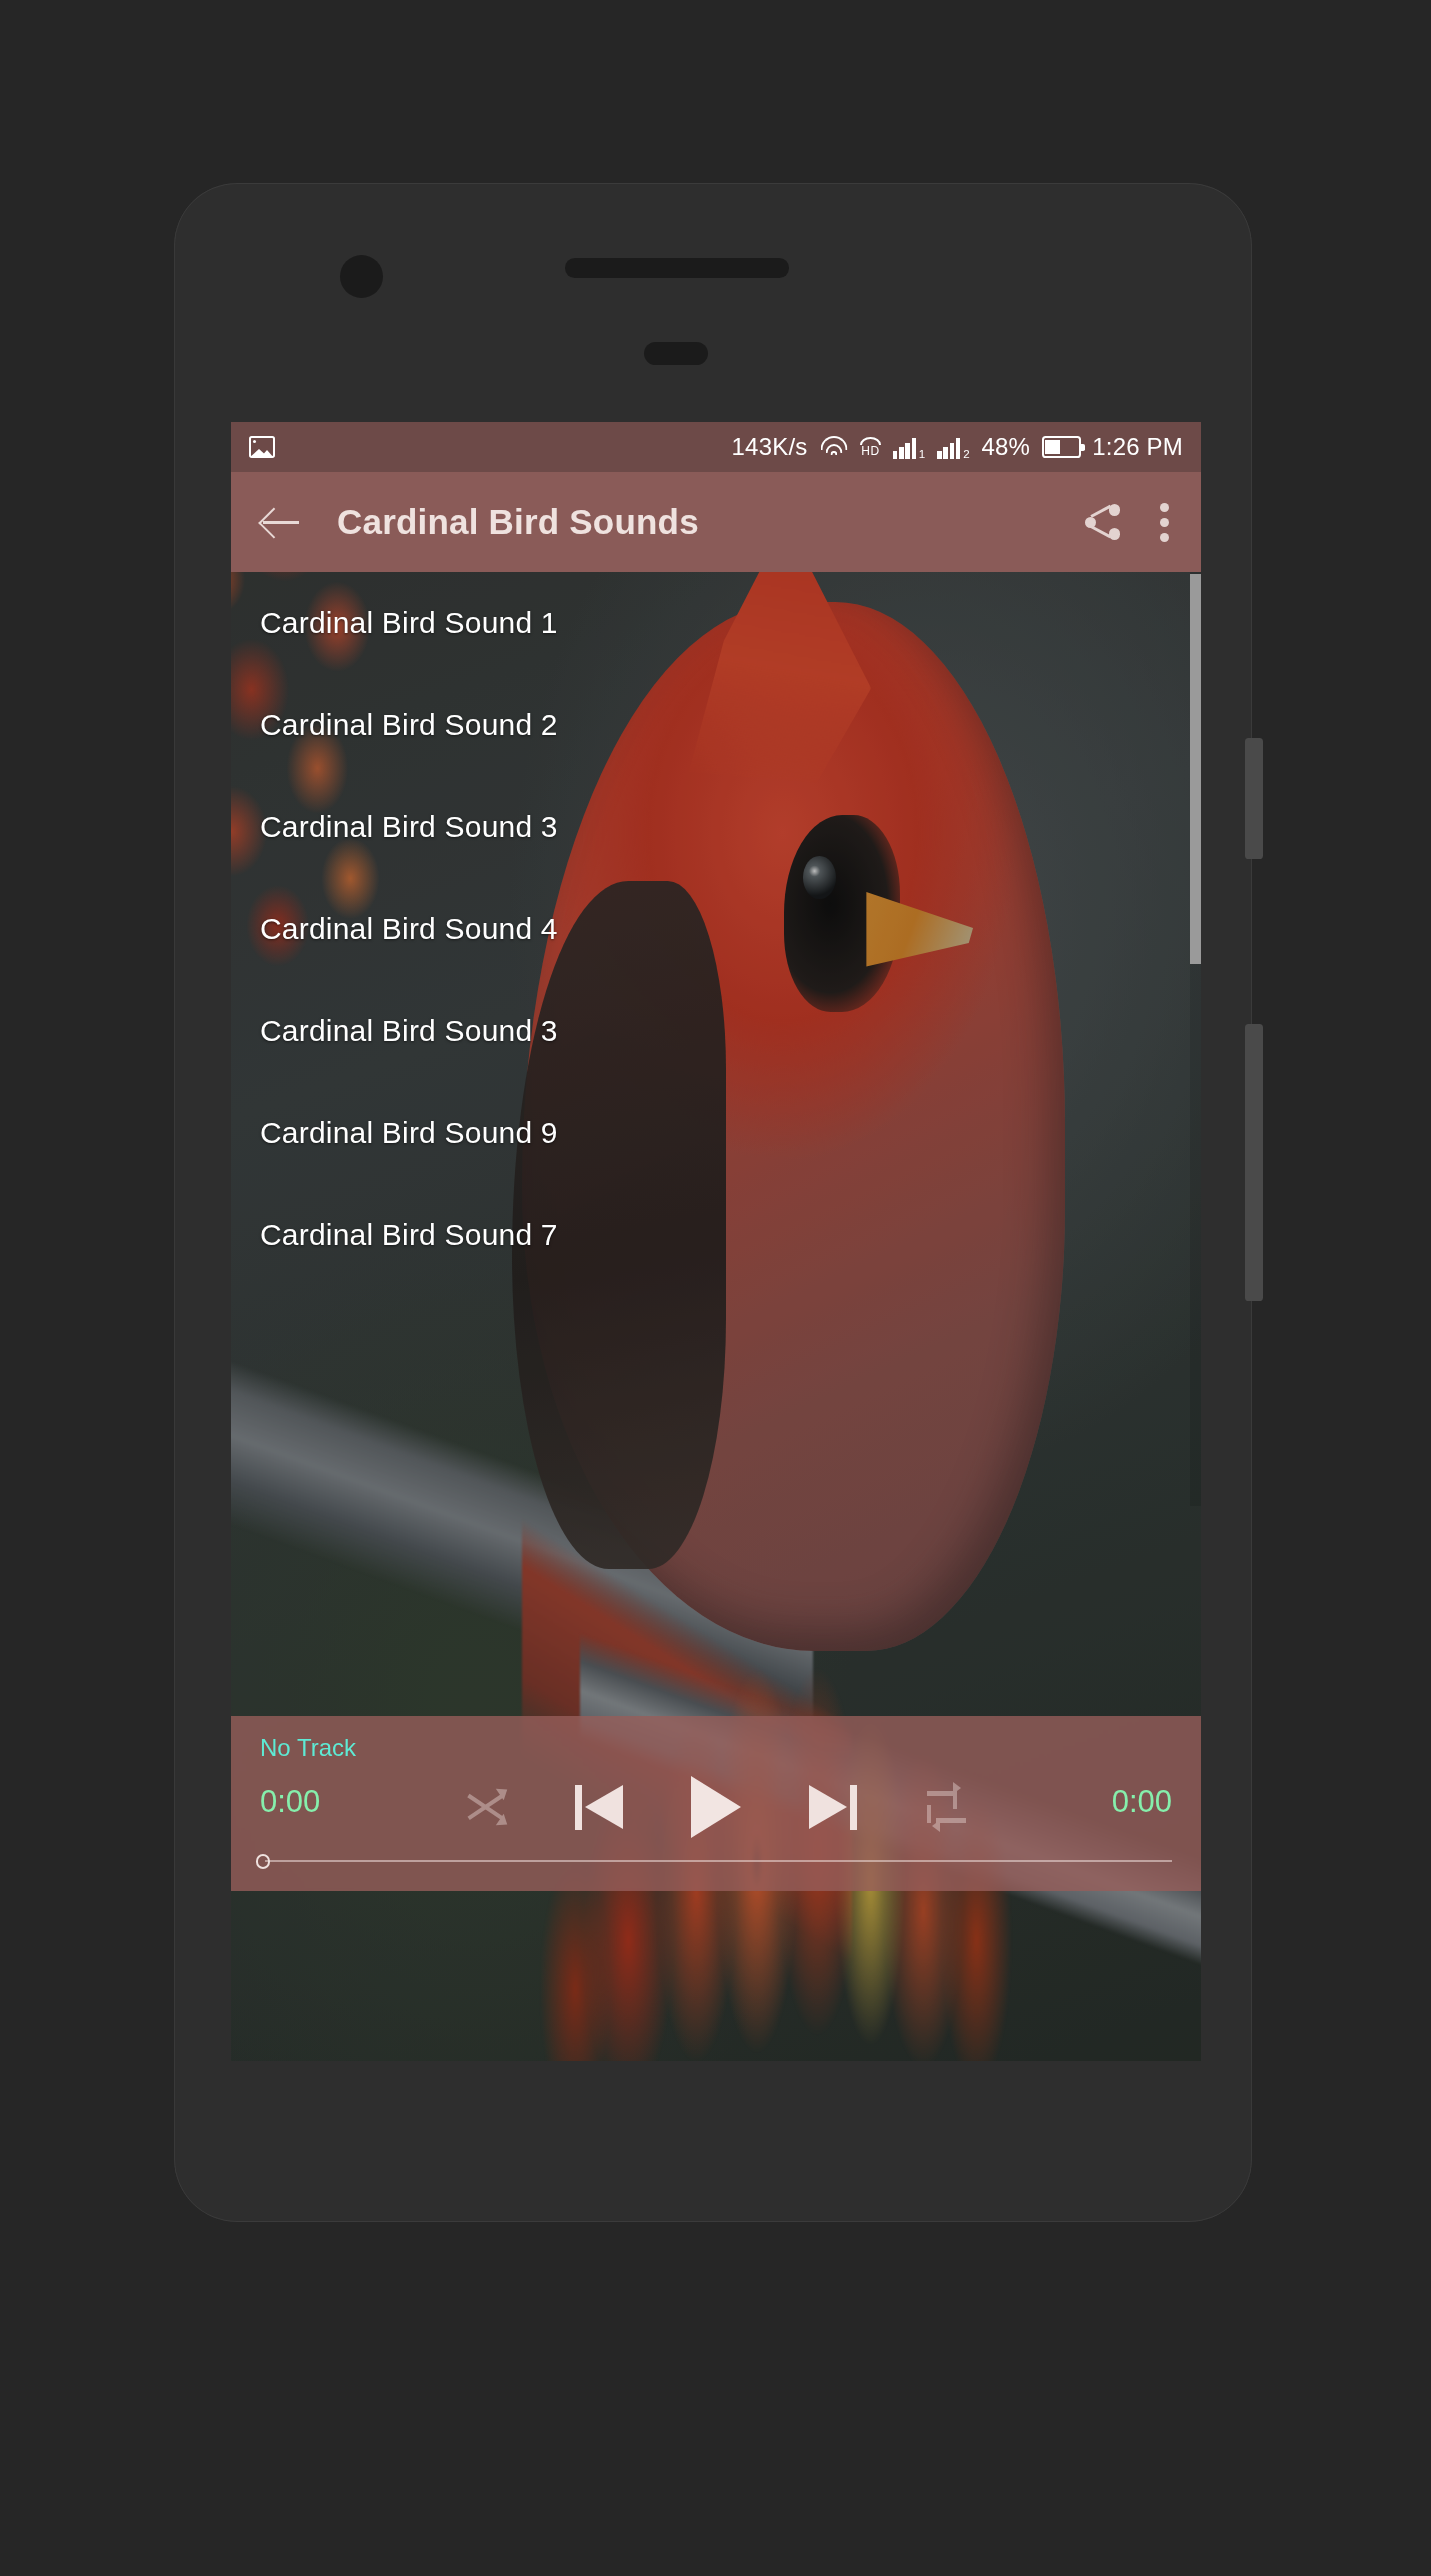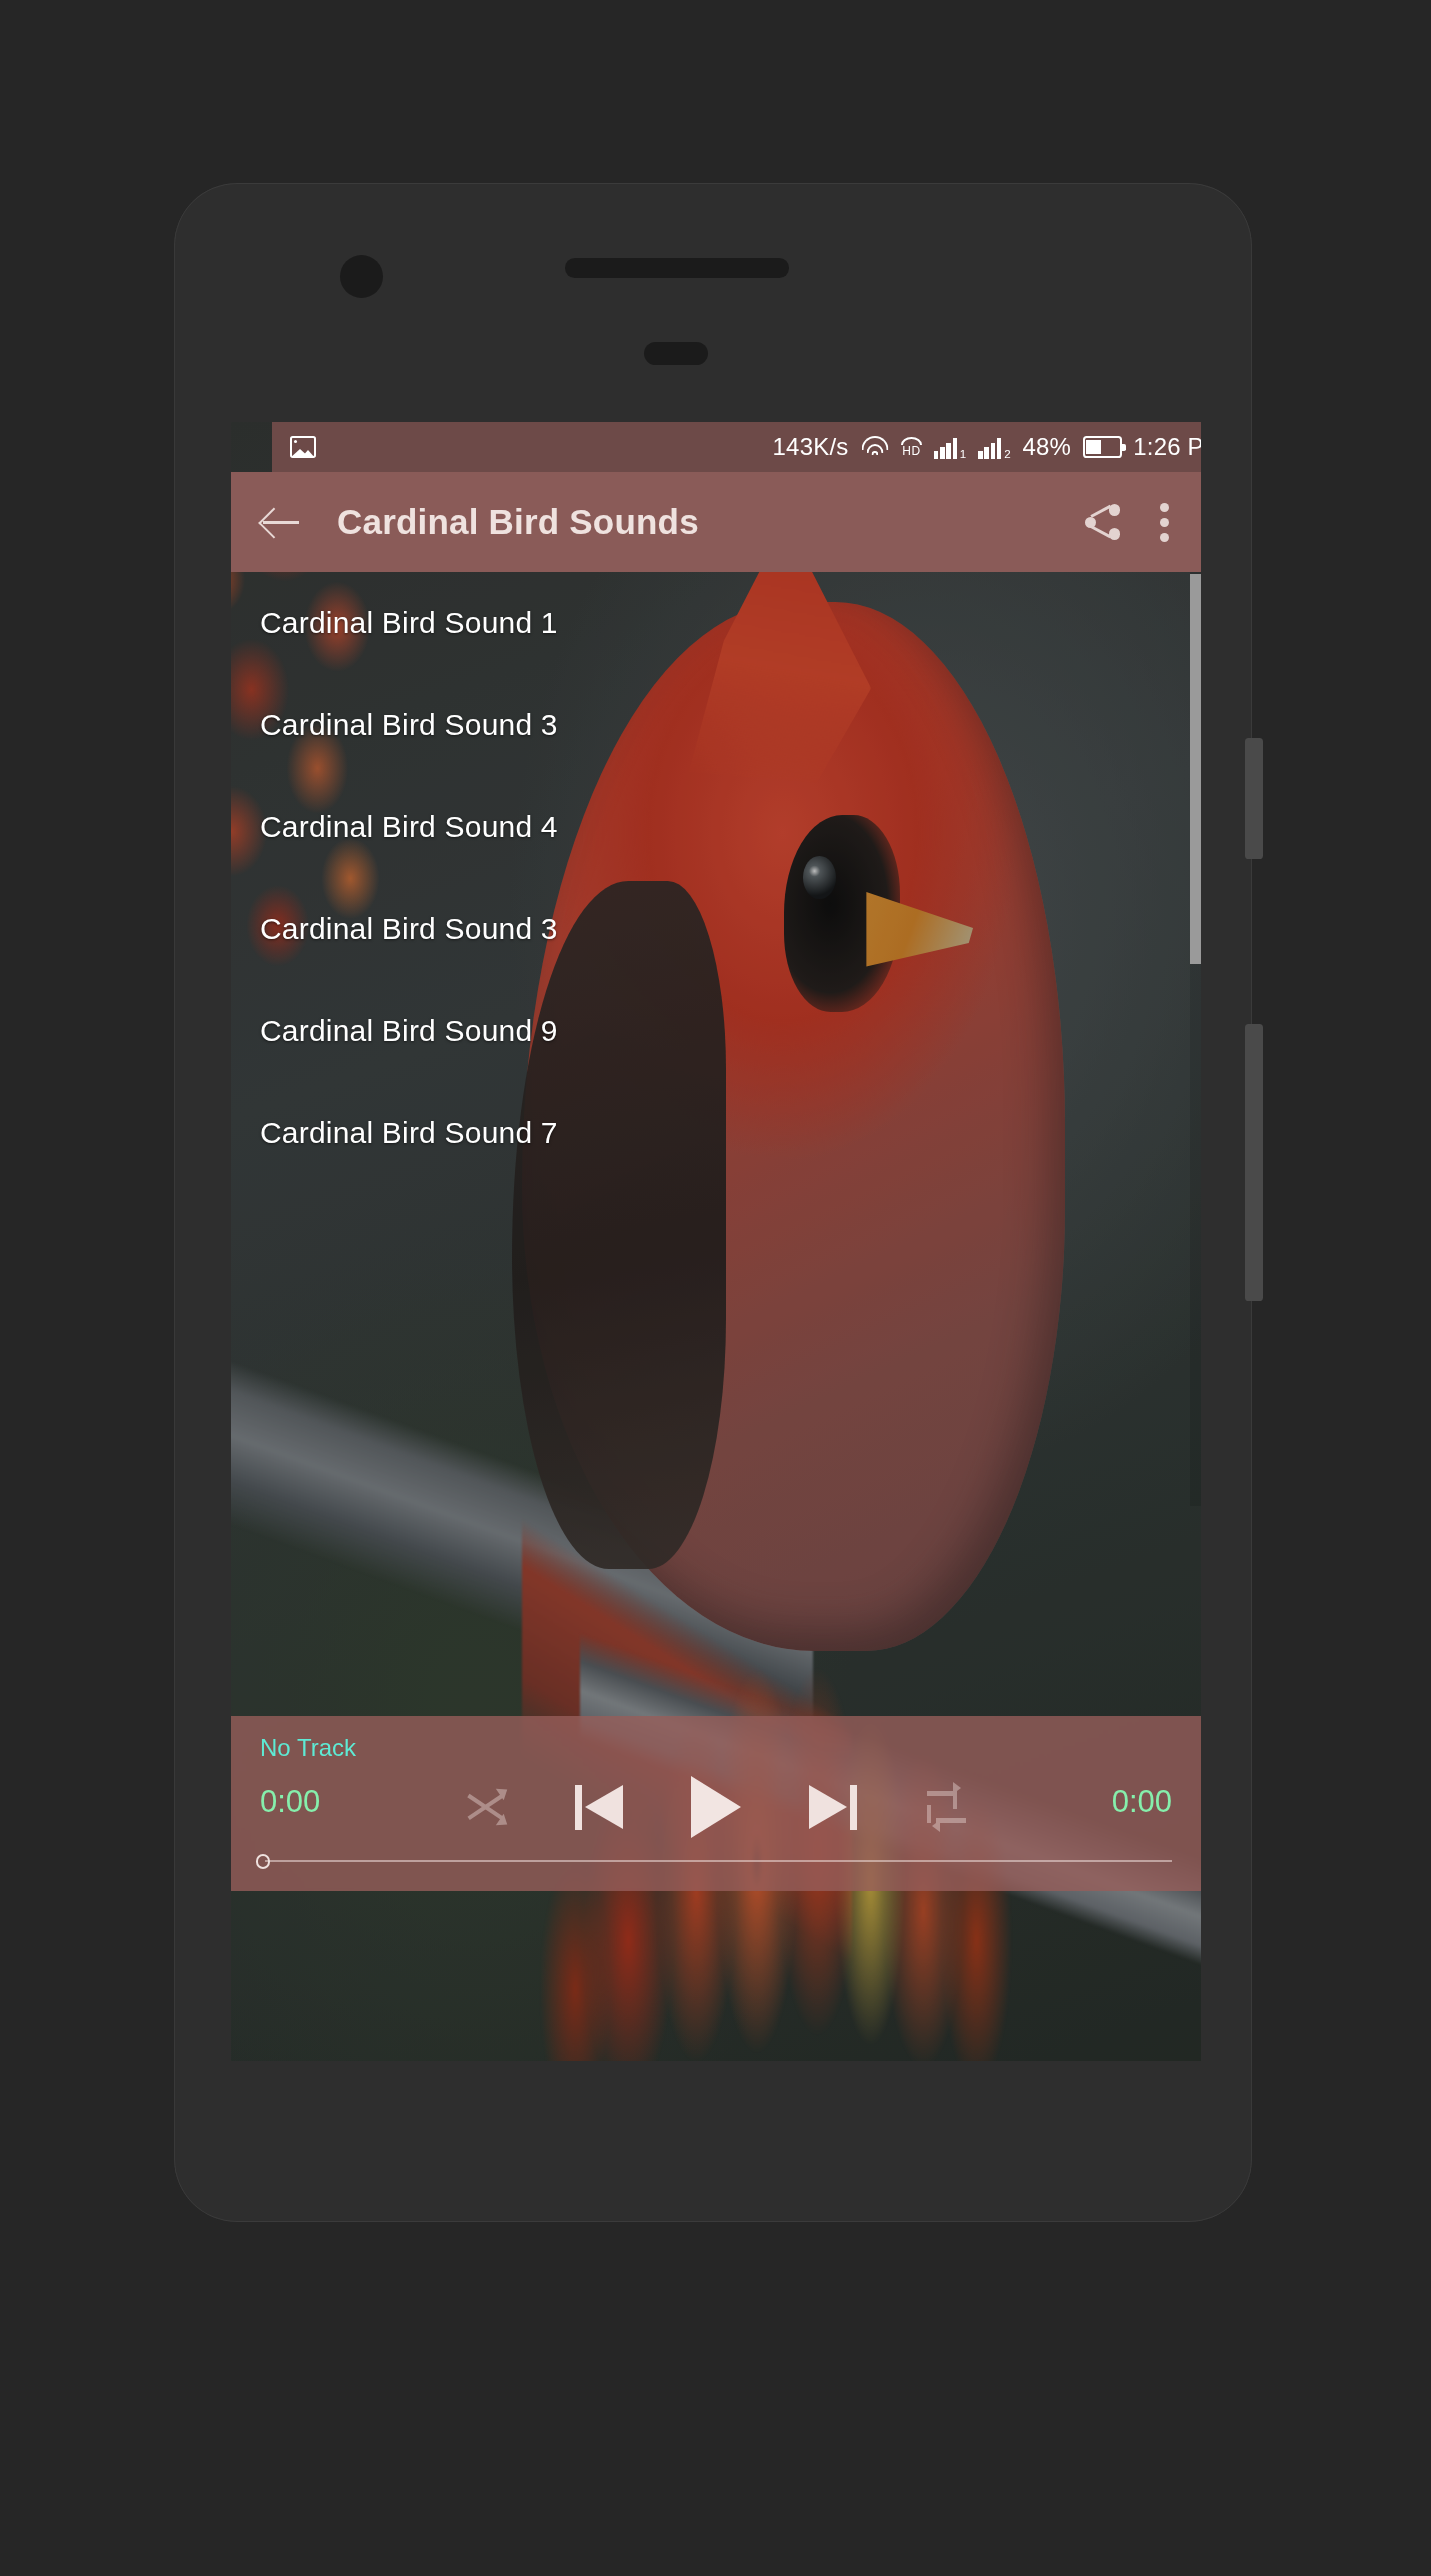--- a/index.html
+++ b/index.html
@@ -169,21 +169,20 @@
   }
 
   
   #status-bar{
     position:absolute; left:0; top:0;
     width:100%; height:50px;
     background:#6d4a48;
     display:flex; align-items:center;
     padding:0 18px;
     color:#fff;
-    margin-left:41px;
   }
   #status-left{ display:flex; align-items:center; gap:9px; }
   #status-right{
     margin-left:auto;
     display:flex; align-items:center; gap:11.6px;
     font-size:24px; letter-spacing:0.2px;
   }
   .sb-text{ color:#ffffff; }
 
   .img-icon{
@@ -518,20 +517,23 @@
           <b></b>
       </div>
     </div>
   </div>
 
   <div id="sound-list">
     <div class="list-item">
         <span>Cardinal Bird Sound 1</span>
       </div>
     <div class="list-item">
+        <span>Cardinal Bird Sound 2</span>
+      </div>
+    <div class="list-item">
         <span>Cardinal Bird Sound 3</span>
       </div>
     <div class="list-item">
         <span>Cardinal Bird Sound 4</span>
       </div>
     <div class="list-item">
         <span>Cardinal Bird Sound 3</span>
       </div>
     <div class="list-item">
         <span>Cardinal Bird Sound 9</span>

